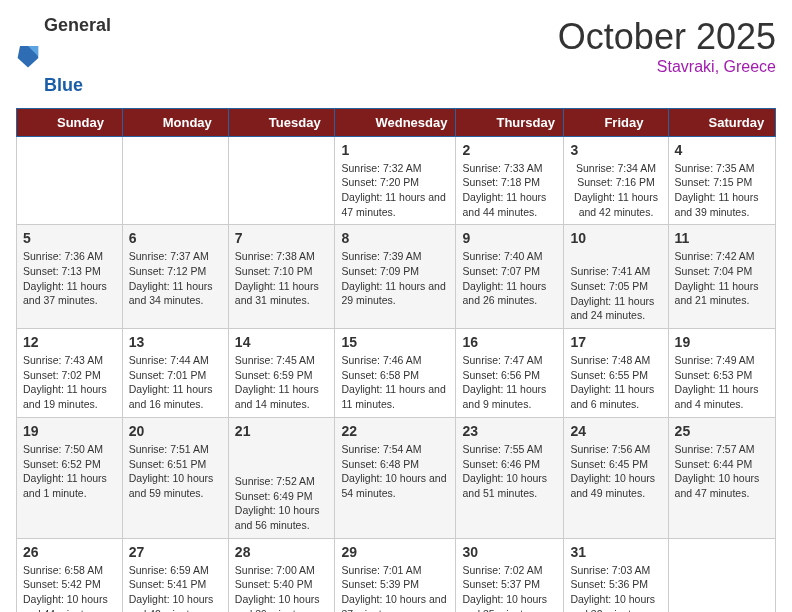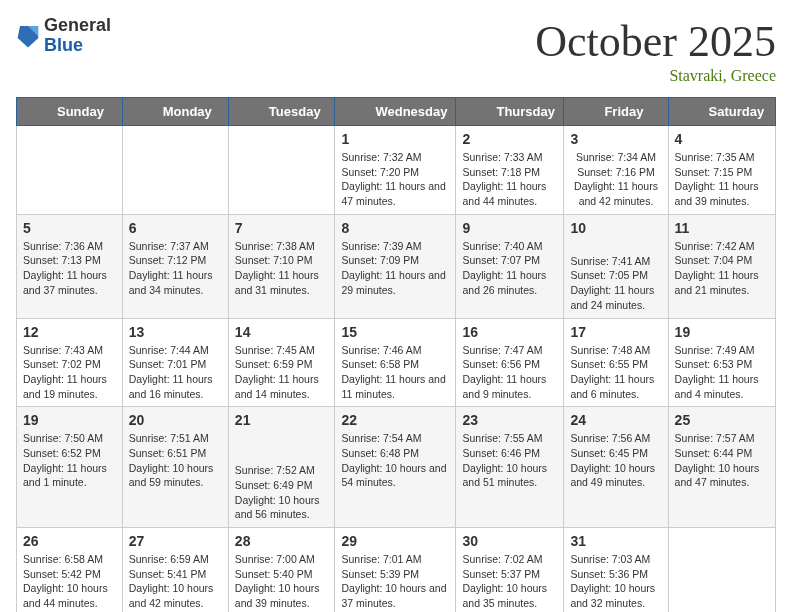--- a/index.html
+++ b/index.html
@@ -19,42 +19,41 @@
     .logo {
       display: flex;
       align-items: center;
     }
     .logo-text {
       display: flex;
       flex-direction: column;
       font-size: 18px;
       font-weight: bold;
       line-height: 1.1;
+      gap: 40px;
     }
     .logo-general { color: #333; }
     .logo-blue { color: #1a5ea8; }
     .logo-icon {
       width: 24px;
       height: 28px;
       margin-right: 4px;
     }
     .month-title {
       text-align: right;
     }
     .month-title h1 {
-      font-size: 44px;
+      font-size: 36px;
       font-weight: normal;
       color: #333;
-      font-family: Liberation Serif, serif;
     }
     .month-title h2 {
       font-size: 16px;
       font-weight: normal;
-      color: #4d7c0f;
-      font-family: Liberation Serif, serif;
+      color: #a21caf;
     }
     .calendar {
       width: 100%;
       border-collapse: collapse;
       border: 1px solid #ccc;
     }
     .calendar th {
       background-color: #2e6db4;
       color: #fff;
       text-align: left;
@@ -85,21 +84,21 @@
     .empty-cell {
       background: #f9f9f9;
     }
     tr:nth-child(even) td {
       background-color: #f5f5f5;
     }
     tr:nth-child(odd) td {
       background-color: #ffffff;
     }
     .calendar thead tr th {
-      background-color: #737373;
+      background-color: #7f1d1d;
       padding-left: 40px;
     }
   </style>
 </head>
 <body>
 
 <div class="header">
   <div class="logo">
     <svg class="logo-icon" viewBox="0 0 30 35">
       <polygon points="5,5 25,5 28,20 15,32 2,20" fill="#2e6db4"></polygon>

